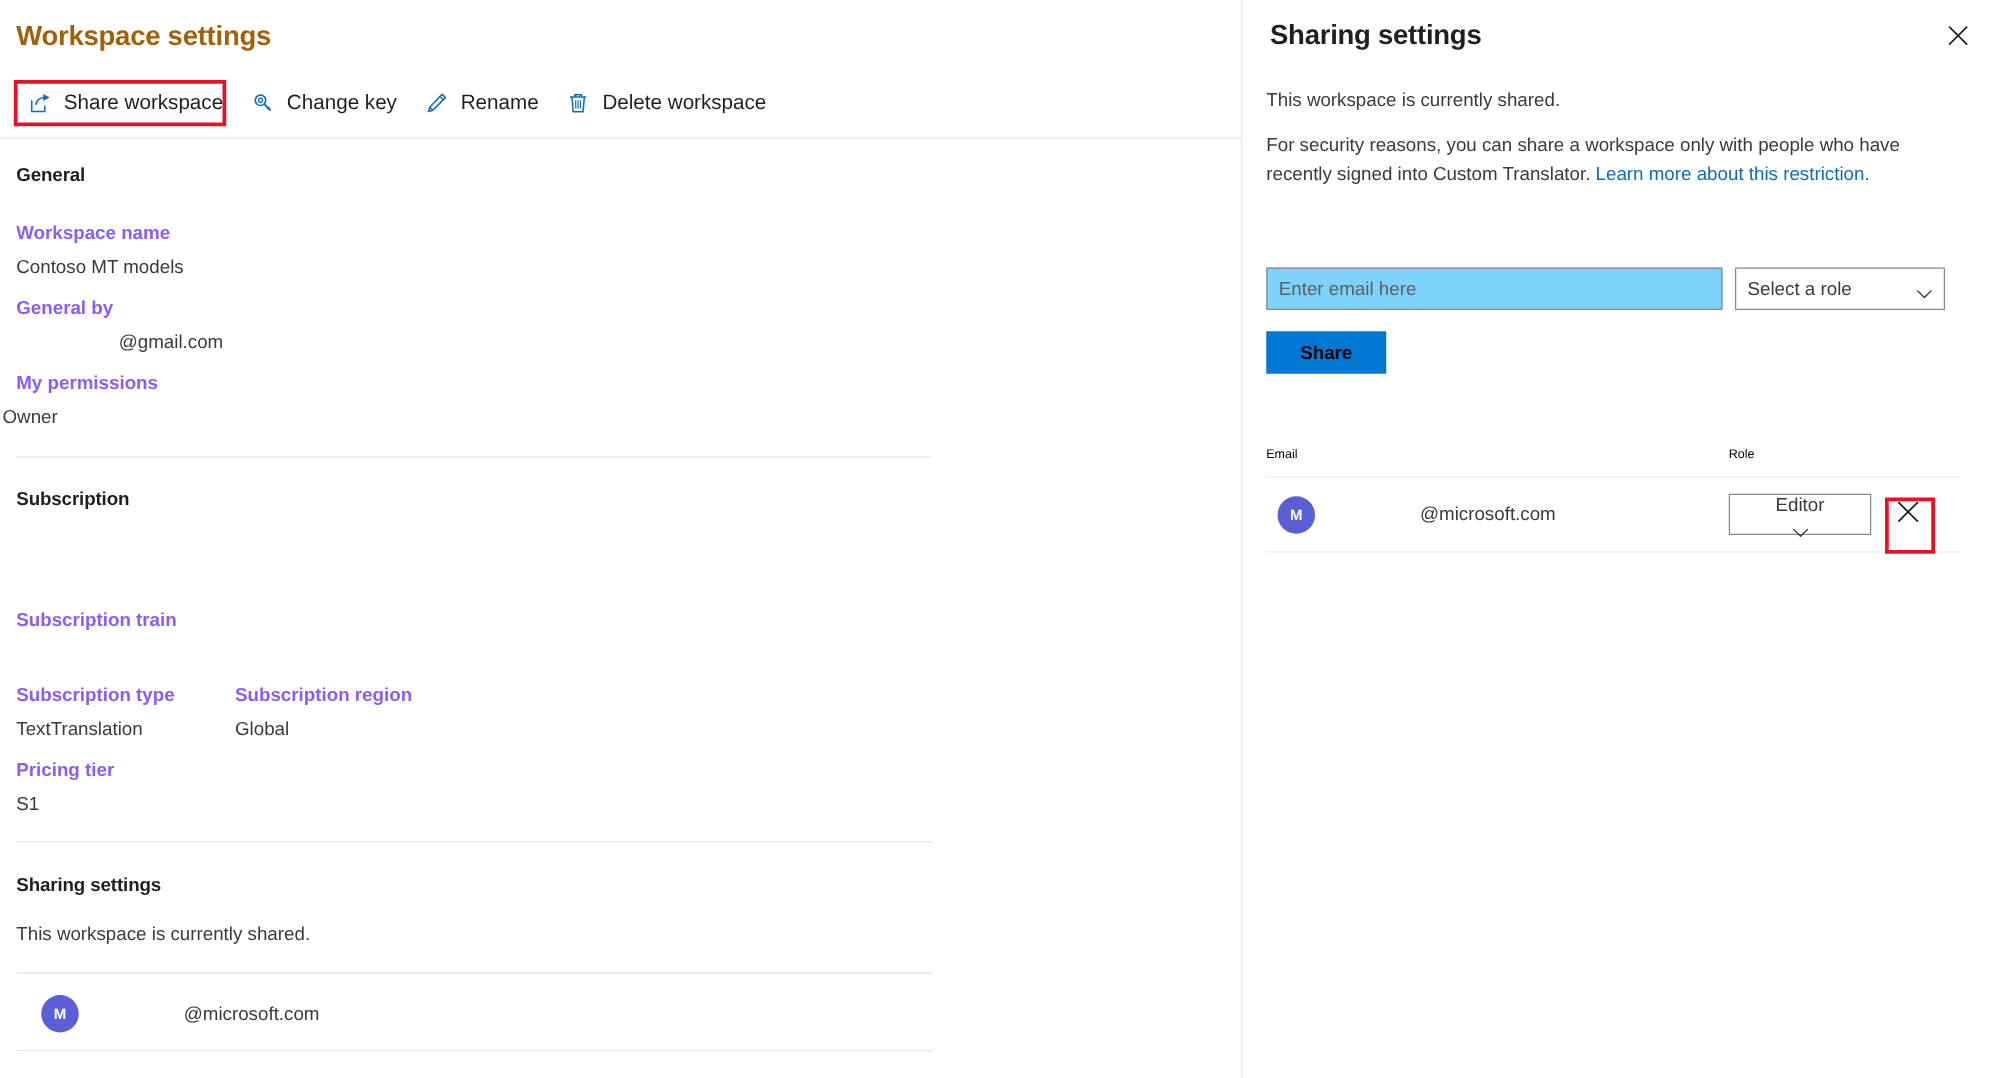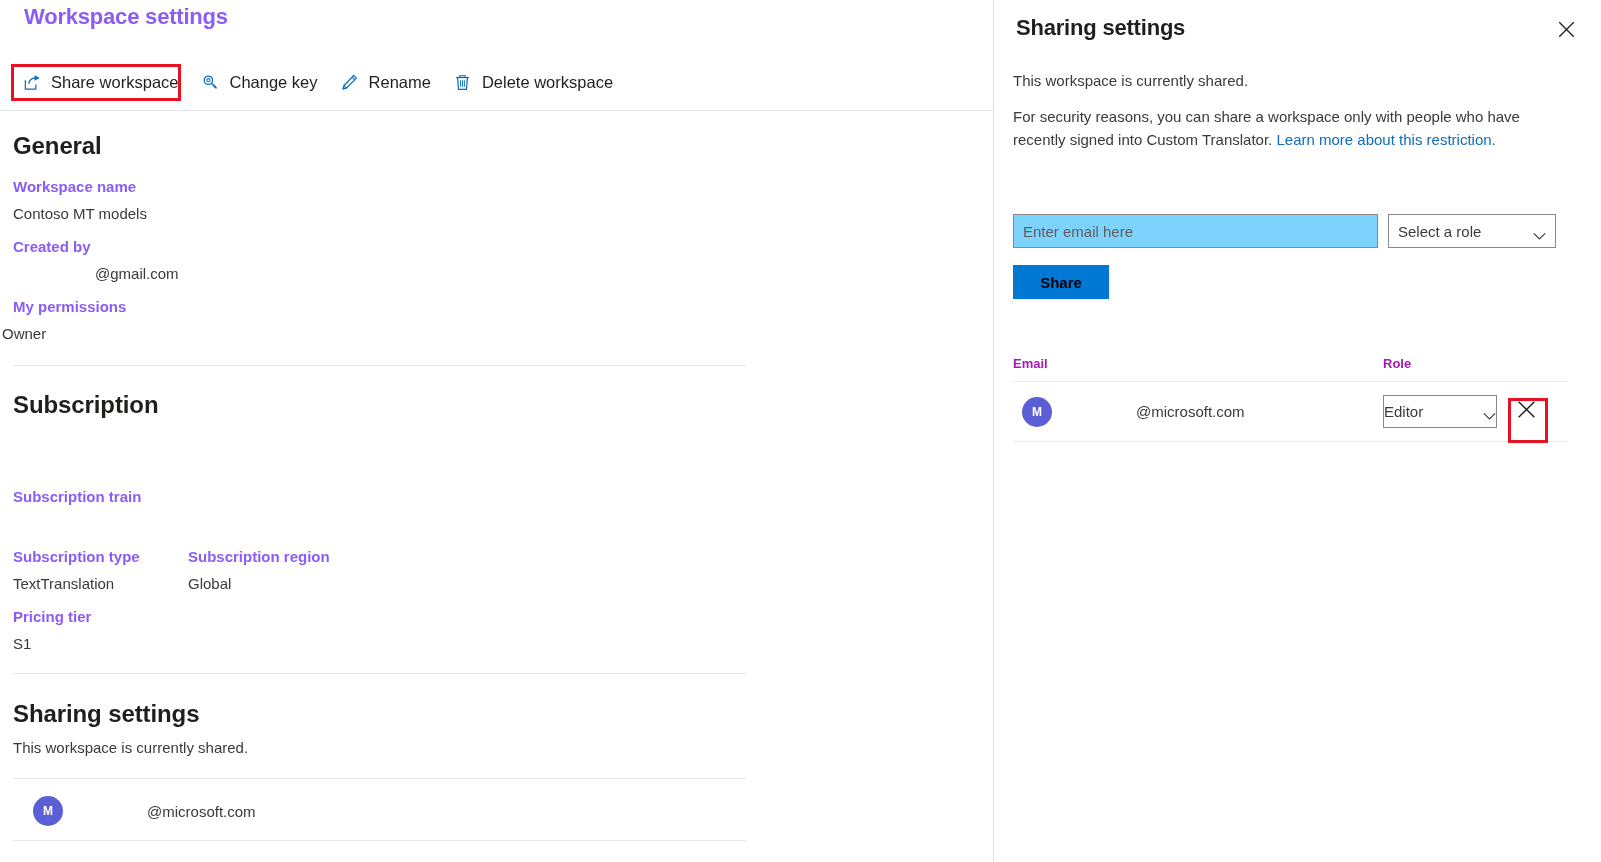--- a/index.html
+++ b/index.html
@@ -22,26 +22,25 @@
   #left-panel {
     position: relative;
     width: 994px;
     height: 862px;
     background: #ffffff;
     border-right: 1px solid #e1e1e1;
     overflow: hidden;
   }
   .lp-title {
     position: absolute;
-    left: 13px; top: 4px;
+    left: 13px; top: 16px;
     font-size: 22px;
     font-weight: 600;
     letter-spacing: -0.2px;
-    color: #8b5cf6;
-    margin-left: 11px;
+    color: #a16207;
   }
 
   
   .toolbar {
     position: absolute;
     left: 0; top: 63px;
     height: 38px;
     display: flex;
     align-items: center;
   }
@@ -81,21 +80,21 @@
     background: #e6e6e6;
   }
   #div-toolbar { left: 0; top: 110px; width: 994px; }
   #div-1 { left: 13px; top: 365px; width: 733px; }
   #div-2 { left: 13px; top: 673px; width: 733px; }
   #div-3 { left: 13px; top: 778px; width: 733px; }
   #div-4 { left: 13px; top: 840px; width: 733px; }
 
   .sec-head {
     position: absolute;
-    font-size: 24px;
+    font-size: 15px;
     font-weight: 600;
     color: #201f1e;
     letter-spacing: -0.1px;
   }
   .fld-label {
     position: absolute;
     font-size: 15px;
     font-weight: 600;
     color: #8b5cf6;
   }
@@ -263,21 +262,21 @@
     position: absolute;
     left: 19px; top: 345px;
     width: 555px;
   }
   .th-row {
     display: flex;
     align-items: center;
     height: 37px;
     border-bottom: 1px solid #ebebeb;
   }
-  .th { font-size: 13px; font-weight: 700; color: #a21caf; }
+  .th { font-size: 10px; font-weight: 400; color: #000000; }
   .th-email { width: 370px; }
   .th-role  { flex: 1; }
   .tr-row {
     display: flex;
     align-items: center;
     height: 60px;
     border-bottom: 1px solid #ebebeb;
   }
   .td-email {
     width: 370px;
@@ -298,20 +297,21 @@
   .role-cell-select {
     position: relative;
     width: 114px;
     height: 33px;
     border: 1px solid #8a8886;
     background: #ffffff;
     display: flex;
     align-items: center;
     padding: 0 0;
     cursor: pointer;
+    flex-direction: column;
   }
   .role-cell-select .rs-text { font-size: 15px; color: #3b3a39; flex: 1; }
   .remove-btn {
     width: 32px; height: 32px;
     margin-left: 13px;
     display: flex;
     align-items: center;
     justify-content: center;
     cursor: pointer;
     background: #ffffff;
@@ -380,21 +380,21 @@
       </div>
     </div>
 
     <div class="hl-red" id="hl-share"></div>
 
     <div class="divider" id="div-toolbar"></div>
 
     <div class="sec-head" id="h-general">General</div>
     <div class="fld-label" id="l-wsname">Workspace name</div>
     <div class="fld-value" id="v-wsname">Contoso MT models</div>
-    <div class="fld-label" id="l-createdby">Created by</div>
+    <div class="fld-label" id="l-createdby">General by</div>
     <div class="fld-value" id="v-createdby">@gmail.com</div>
     <div class="fld-label" id="l-perms">My permissions</div>
     <div class="fld-value" id="v-perms">Owner</div>
 
     <div class="divider" id="div-1"></div>
 
     <div class="sec-head" id="h-subscription">Subscription</div>
     <div class="fld-label" id="l-subname">Subscription train</div>
     <div class="fld-label" id="l-subtype">Subscription type</div>
     <div class="fld-value" id="v-subtype">TextTranslation</div>

